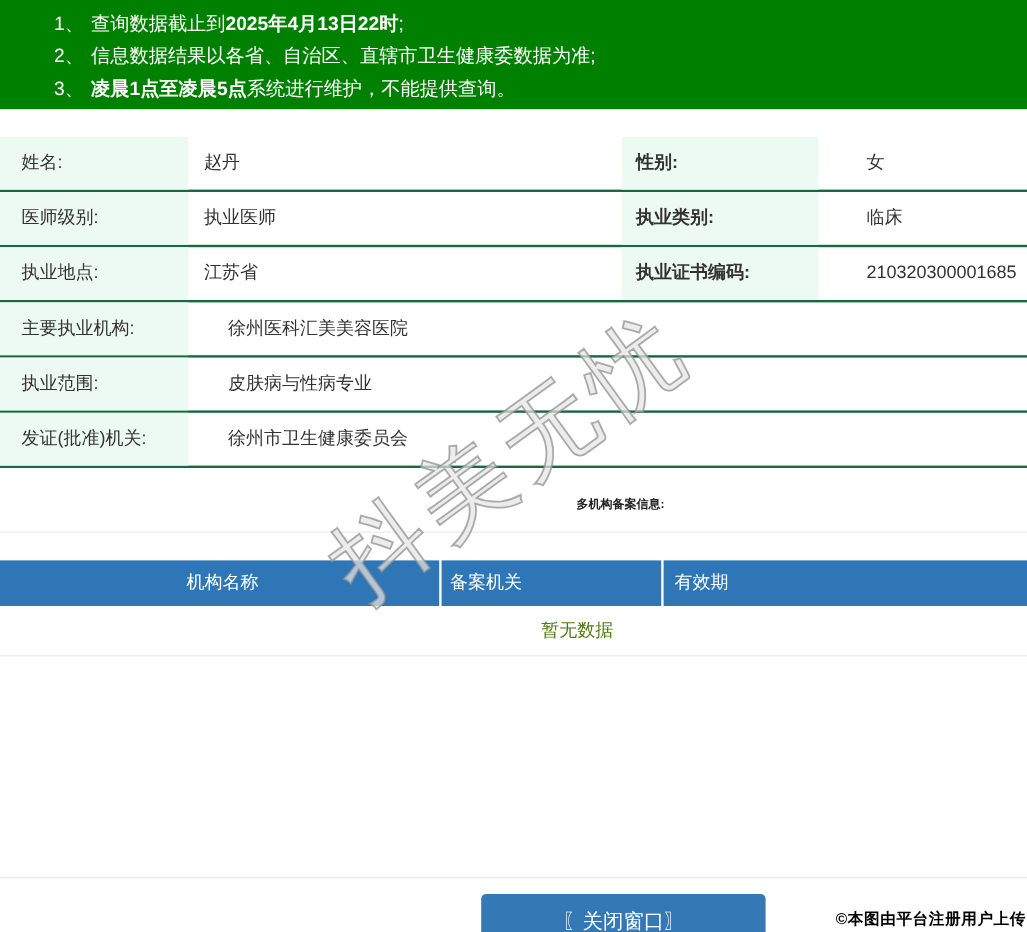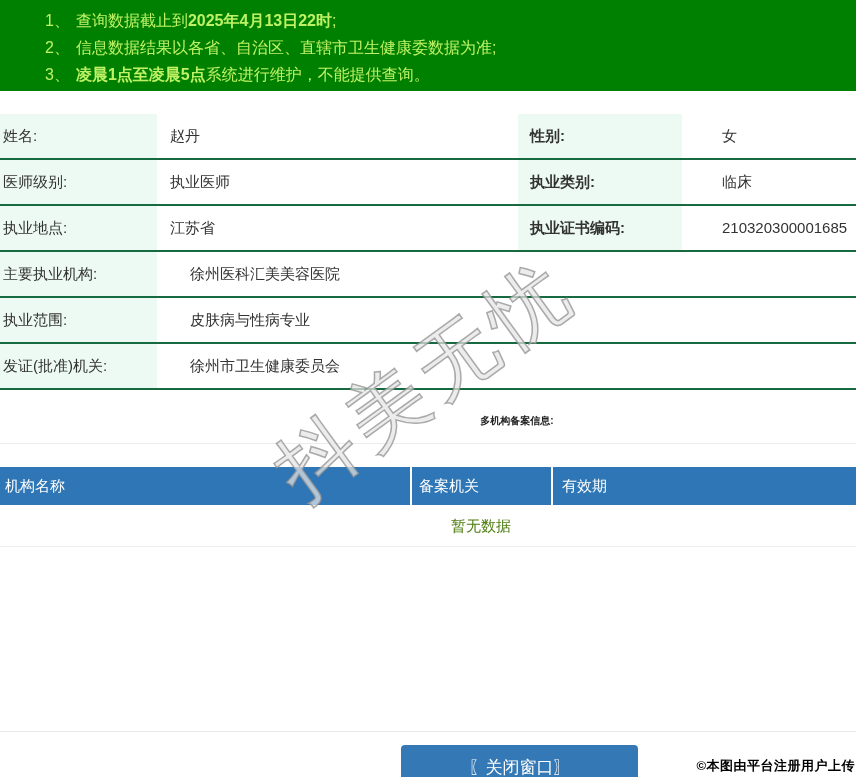--- a/index.html
+++ b/index.html
@@ -1,46 +1,46 @@
 <!DOCTYPE html>
 <html><head>
 <meta charset="utf-8">
 <style>
   * { margin:0; padding:0; box-sizing:border-box; }
   html,body { width:856px; height:777px; overflow:hidden; background:#fff;
               font-family:"Liberation Sans","DejaVu Sans",sans-serif; }
   #page { position:relative; width:856px; height:777px; background:#fff; overflow:hidden; }
 
   
-  .banner { background:#008000; height:91px; padding:7px 10px 0 45px; color:#bef264; font-size:16px; }
+  .banner { background:#008000; height:91px; padding:7px 10px 0 45px; color:#ffffff; font-size:16px; }
   .banner .line { height:27px; line-height:27px; white-space:nowrap; }
   .banner .num { margin-right:6px; }
   .banner b { font-weight:bold; }
 
   
   .info-table { margin-top:23px; }
   .row { display:flex; height:46px; line-height:44px; border-bottom:2px solid #17693f;
          font-size:15px; color:#333; }
-  .cell-label  { width:157px; background:#edfaf3; padding-left:3px; }
+  .cell-label  { width:157px; background:#edfaf3; padding-left:18px; }
   .cell-value  { width:361px; padding-left:13px; }
   .cell-label2 { width:164px; background:#edfaf3; padding-left:12px;font-weight:bold; }
   .cell-value2 { flex:1; padding-left:40px; }
   .cell-value-wide { flex:1; padding-left:13px;margin-left:20px; }
 
   
   .section-title-wrap { padding-top:20px; padding-bottom:15px; border-bottom:1px solid #ececec;
                         text-align:center; }
   .section-title { display:inline-block; transform:translateX(89px);
                    font-weight:bold; font-size:10px; color:#222; }
 
   
   .records-header { margin-top:23px; display:flex; height:38px; line-height:38px;
                     color:#fff; font-size:15px; }
   .rh-cell { background:#2e76b5; }
-  .rh-1 { width:410px; padding-left:5px; }
+  .rh-1 { width:366px; padding-left:5px;text-align:center; }
   .rh-2 { width:303px; padding-left:9px; margin-left:2px; }
   .rh-3 { flex:1; padding-left:7px; margin-left:2px; }
   .empty-row { height:42px; line-height:42px; border-bottom:1px solid #ececec;
                text-align:center; padding-left:106px; color:#4d7c0f; font-size:15px; }
 
   
   .footer-line { position:absolute; left:0; top:731px; width:856px; height:0;
                  border-top:1px solid #e8e8e8; }
   .close-btn { position:absolute; left:401px; top:745px; width:237px; height:45px;
                background:#3478b5; border:none; border-radius:4px; color:#fff;

